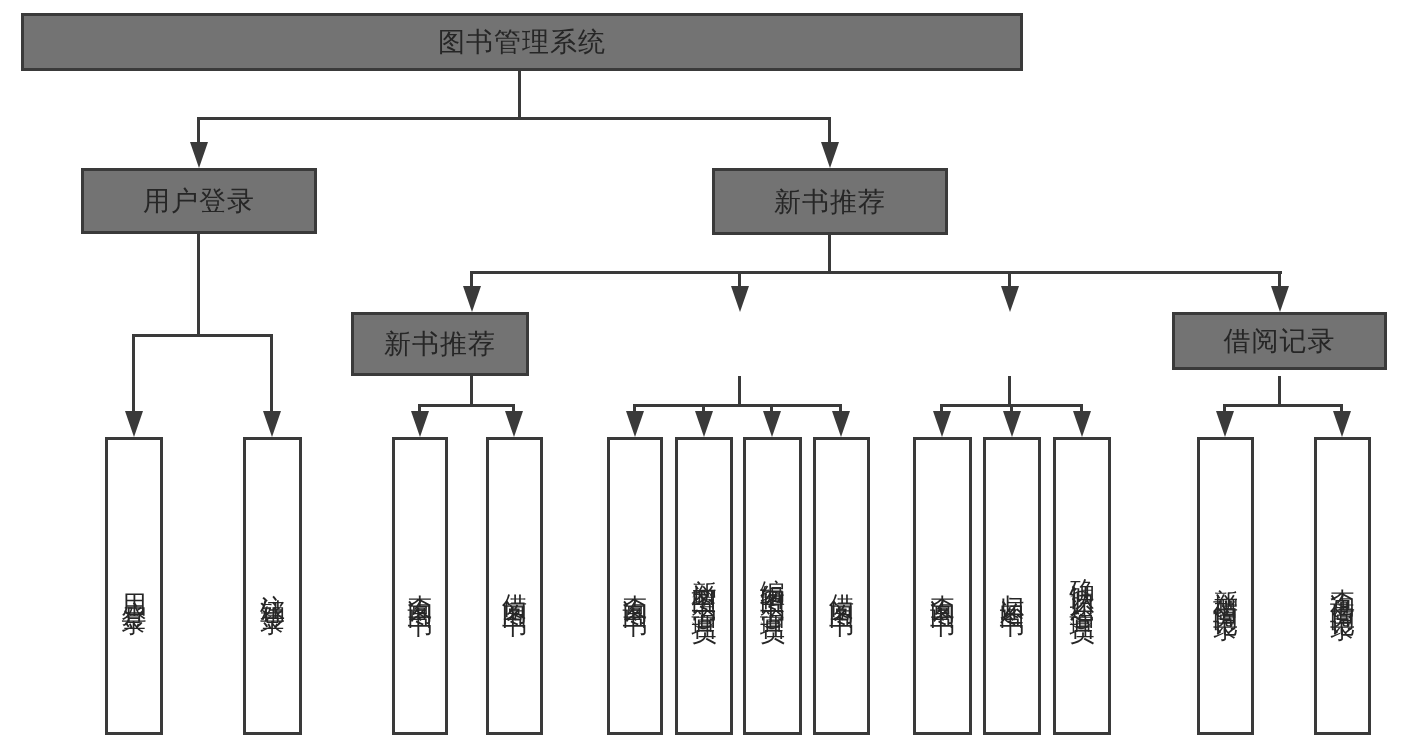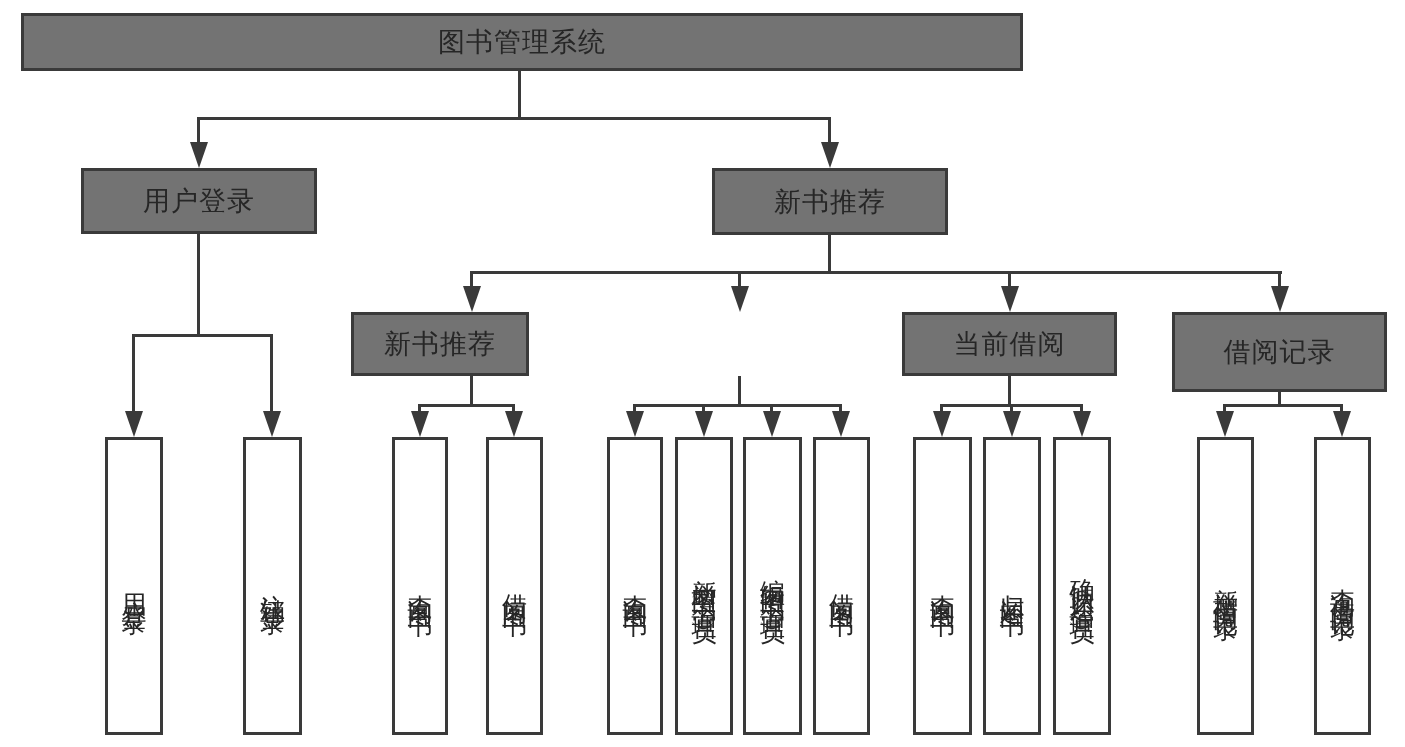--- a/index.html
+++ b/index.html
@@ -69,22 +69,21 @@
   <div class="vline" style="left:470px;top:271px;height:18px"></div>
   <div class="vline" style="left:738px;top:271px;height:18px"></div>
   <div class="vline" style="left:1008px;top:271px;height:18px"></div>
   <div class="vline" style="left:1278px;top:271px;height:18px"></div>
   <div class="arrow" style="left:463px;top:286px"></div>
   <div class="arrow" style="left:731px;top:286px"></div>
   <div class="arrow" style="left:1001px;top:286px"></div>
   <div class="arrow" style="left:1271px;top:286px"></div>
 
   <div class="box" style="left:351px;top:312px;width:178px;height:64px">新书推荐</div>
-  <div class="box" style="left:902px;top:312px;width:215px;height:64px">当前借阅</div>
-  <div class="box" style="left:1172px;top:312px;width:215px;height:80px">借阅记录</div>
+  <div class="box" style="left:1172px;top:312px;width:215px;height:58px">借阅记录</div>
 
   <div class="vline" style="left:470px;top:376px;height:31px"></div>
   <div class="hline" style="left:418px;top:404px;width:97px"></div>
   <div class="vline" style="left:418px;top:404px;height:10px"></div>
   <div class="vline" style="left:512px;top:404px;height:10px"></div>
   <div class="arrow" style="left:411px;top:411px"></div>
   <div class="arrow" style="left:505px;top:411px"></div>
 
   <div class="vline" style="left:738px;top:376px;height:31px"></div>
   <div class="hline" style="left:633px;top:404px;width:209px"></div>

